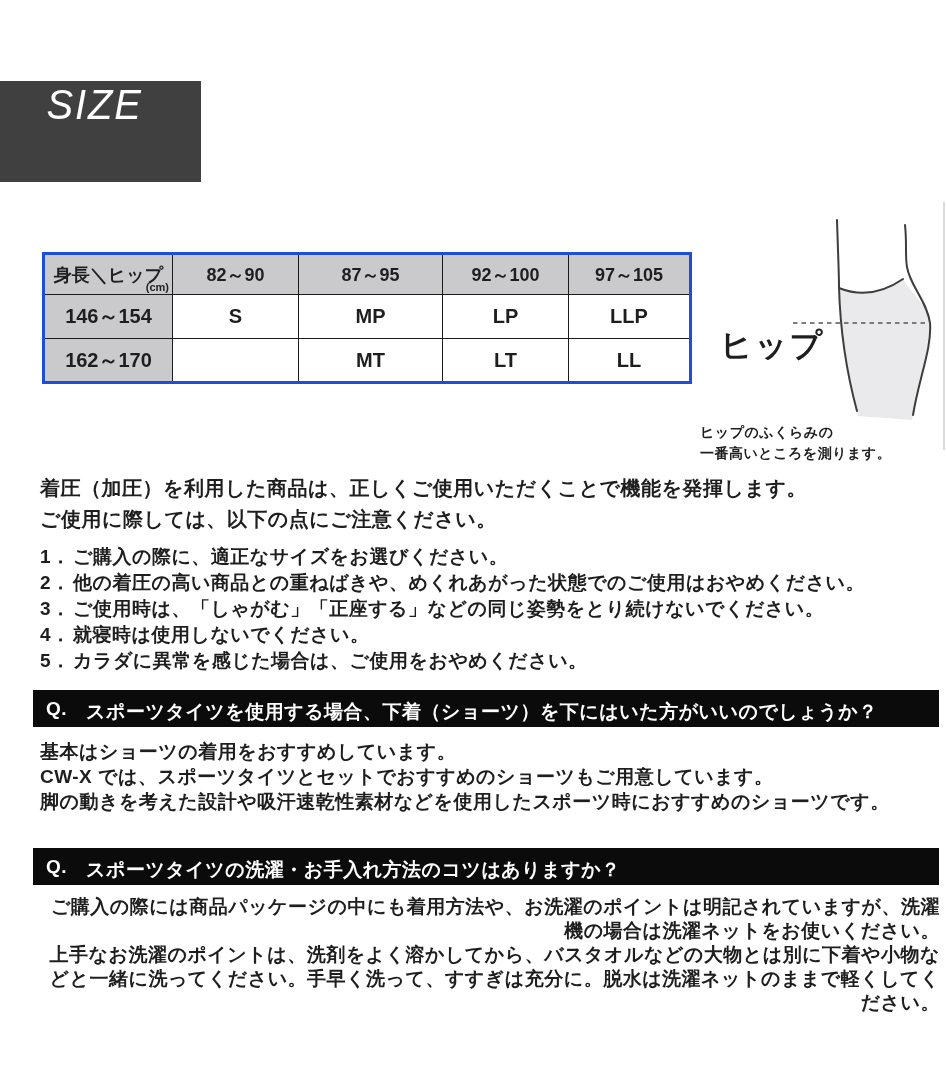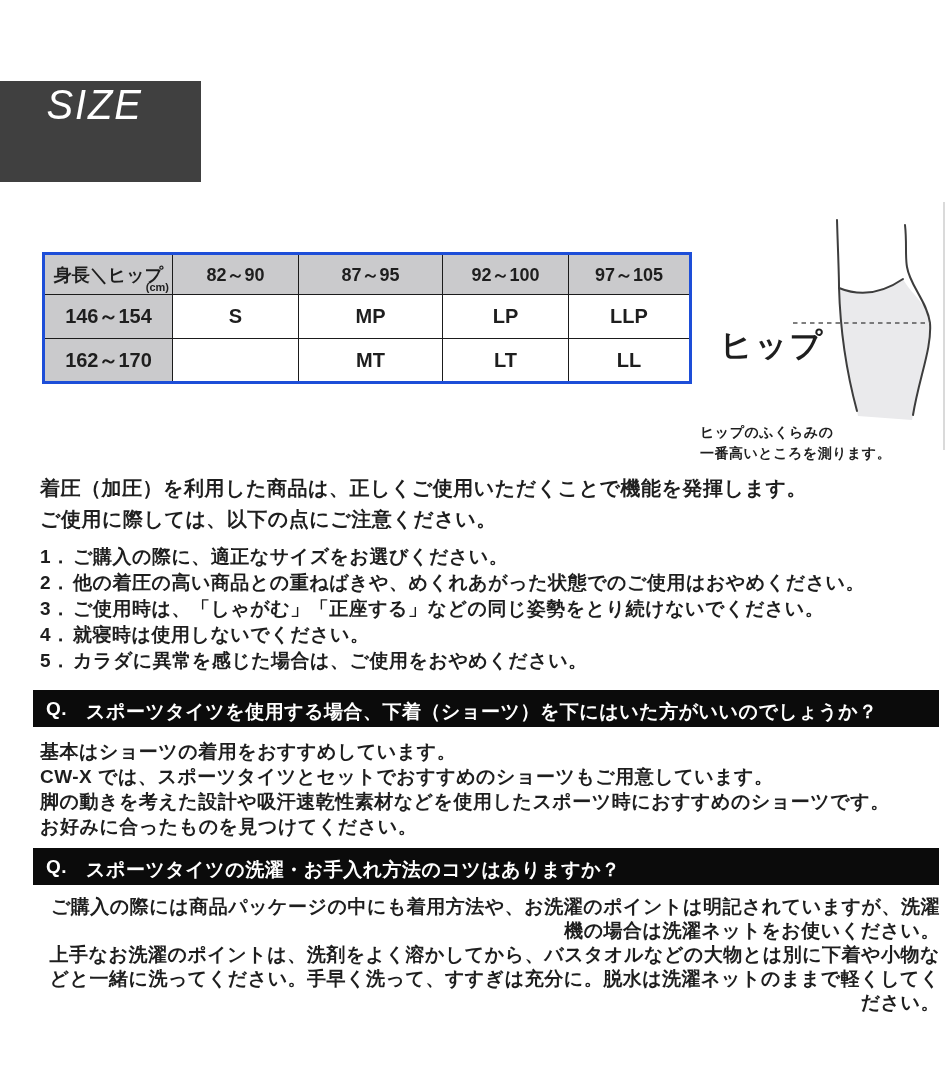--- a/index.html
+++ b/index.html
@@ -163,21 +163,20 @@
 </div>
 
 <div class="abs q-bar q-bar-1">
   <span class="q-label">Q.</span>
   <span class="q-text">スポーツタイツを使用する場合、下着（ショーツ）を下にはいた方がいいのでしょうか？</span>
 </div>
 <div class="abs answer answer-1">
   <div>基本はショーツの着用をおすすめしています。</div>
   <div>CW-X では、スポーツタイツとセットでおすすめのショーツもご用意しています。</div>
   <div>脚の動きを考えた設計や吸汗速乾性素材などを使用したスポーツ時におすすめのショーツです。</div>
-  <div>お好みに合ったものを見つけてください。</div>
 </div>
 
 <div class="abs q-bar q-bar-2">
   <span class="q-label">Q.</span>
   <span class="q-text">スポーツタイツの洗濯・お手入れ方法のコツはありますか？</span>
 </div>
 <div class="abs answer answer-2">
   <p>ご購入の際には商品パッケージの中にも着用方法や、お洗濯のポイントは明記されていますが、洗濯機の場合は洗濯ネットをお使いください。</p>
   <p>上手なお洗濯のポイントは、洗剤をよく溶かしてから、バスタオルなどの大物とは別に下着や小物などと一緒に洗ってください。手早く洗って、すすぎは充分に。脱水は洗濯ネットのままで軽くしてください。</p>
 </div>

